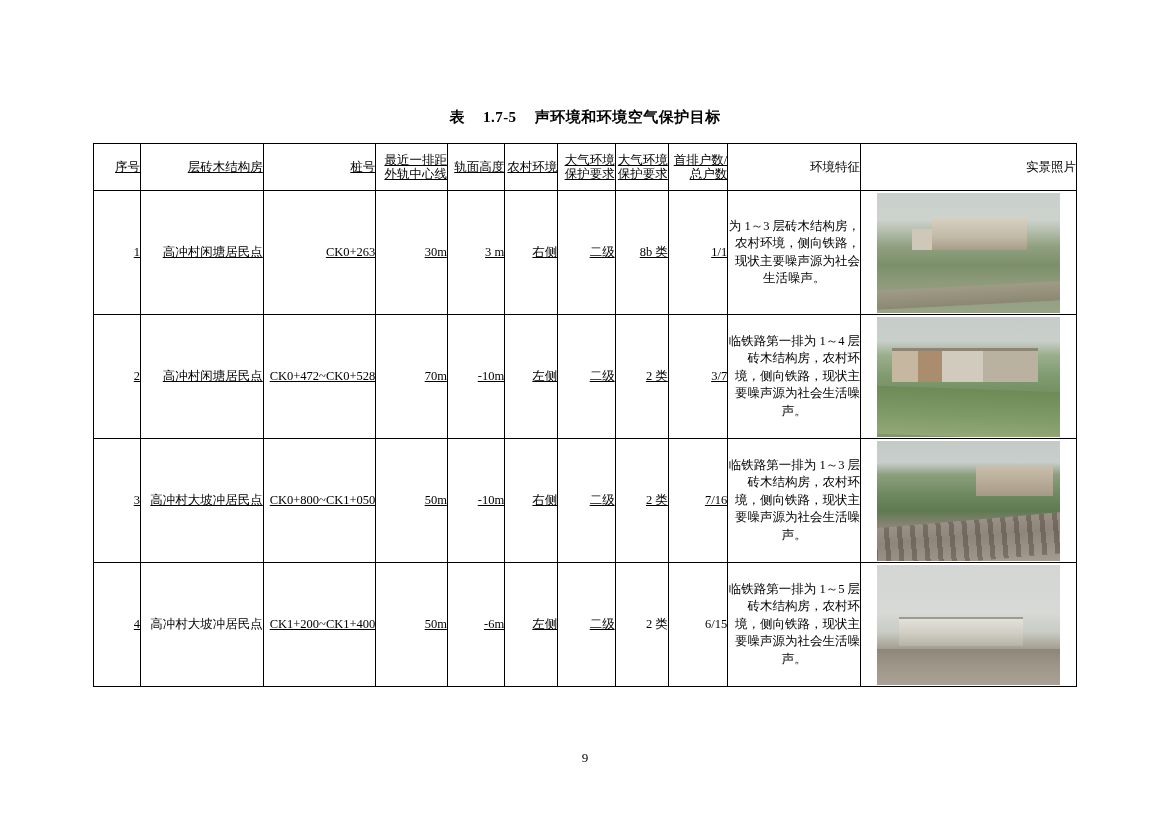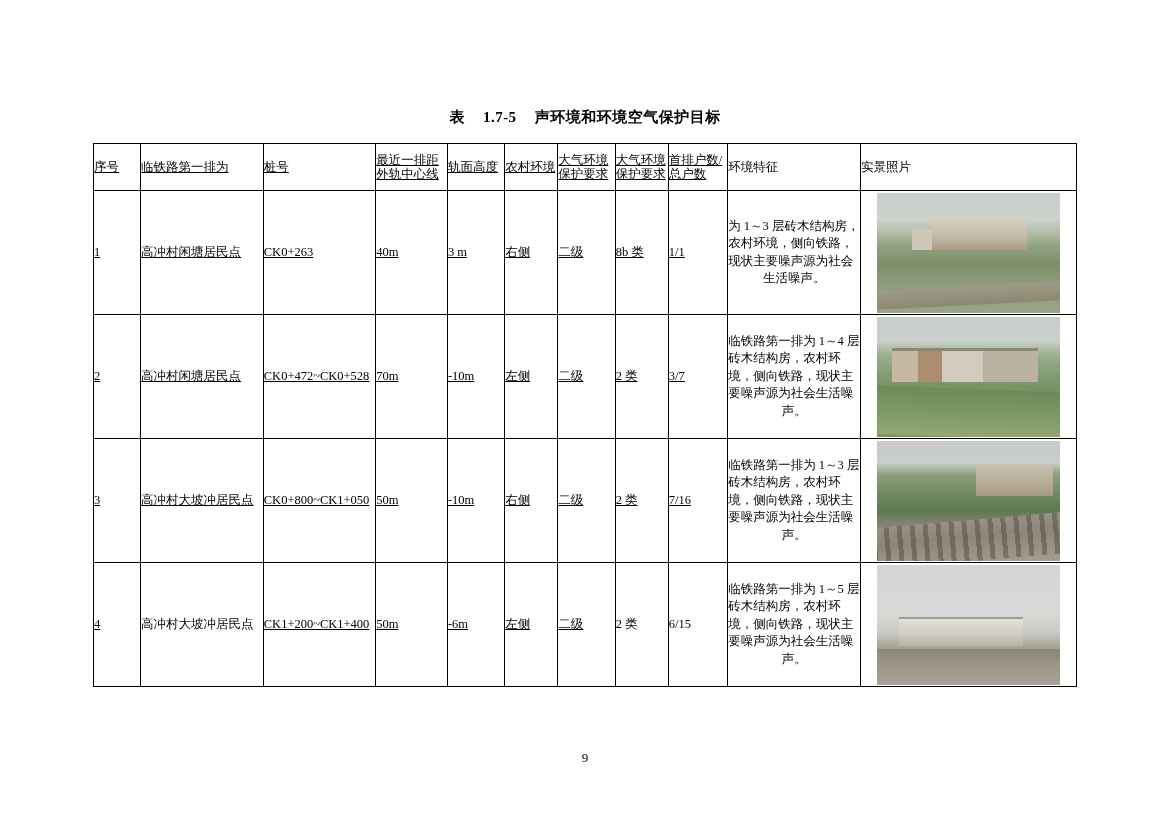--- a/index.html
+++ b/index.html
@@ -38,21 +38,21 @@
     position: absolute;
     left: 93px;
     top: 143px;
     width: 984px;
     border-collapse: collapse;
     table-layout: fixed;
   }
   table.main td, table.main th {
     border: 1px solid #000000;
     vertical-align: middle;
-    text-align: left;
+    text-align: right;
     padding: 0;
     font-weight: normal;
   }
   .hdr td {
     height: 46px;
     font-size: 12.5px;
     line-height: 14px;
   }
   .hdr .u {
     text-decoration: underline;
@@ -198,38 +198,38 @@
       <col style="width:52px">
       <col style="width:56px">
       <col style="width:52px">
       <col style="width:58px">
       <col style="width:130px">
       <col style="width:211px">
     </colgroup>
     <thead>
       <tr class="hdr">
         <td><span class="u">序号</span></td>
-        <td><span class="u">临铁路第一排为</span></td>
+        <td><span class="u">层砖木结构房</span></td>
         <td><span class="u">桩号</span></td>
         <td><span class="u">最近一排距外轨中心线</span></td>
         <td><span class="u">轨面高度</span></td>
         <td><span class="u">农村环境</span></td>
         <td><span class="u">大气环境保护要求</span></td>
         <td><span class="u">大气环境保护要求</span></td>
         <td><span class="u">首排户数/总户数</span></td>
         <td><span>环境特征</span></td>
         <td><span>实景照片</span></td>
       </tr>
     </thead>
     <tbody>
       <tr class="row-body">
         <td class="cell"><span class="u">1</span></td>
         <td class="cell"><span class="u">高冲村闲塘居民点</span></td>
         <td class="cell"><span class="u">CK0+263</span></td>
-        <td class="cell"><span class="u">40m</span></td>
+        <td class="cell"><span class="u">30m</span></td>
         <td class="cell"><span class="u">3 m</span></td>
         <td class="cell"><span class="u">右侧</span></td>
         <td class="cell"><span class="u">二级</span></td>
         <td class="cell"><span class="u">8b 类</span></td>
         <td class="cell"><span class="u">1/1</span></td>
         <td class="feat">为 1～3 层砖木结构房，农村环境，侧向铁路，现状主要噪声源为社会生活噪声。</td>
         <td class="photo-cell">
           <div class="photo ph1"></div>
         </td>
       </tr>

